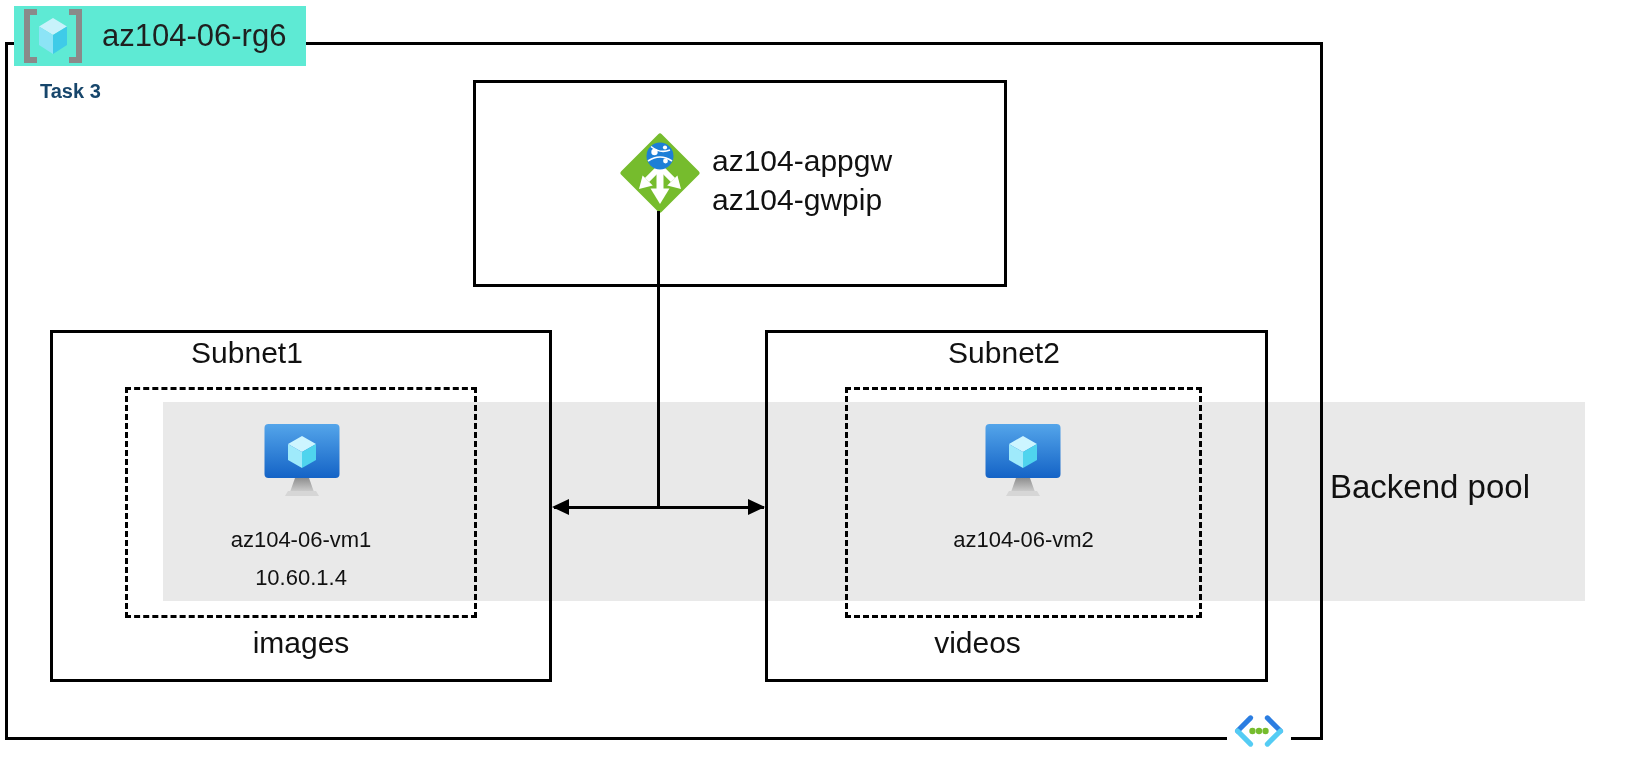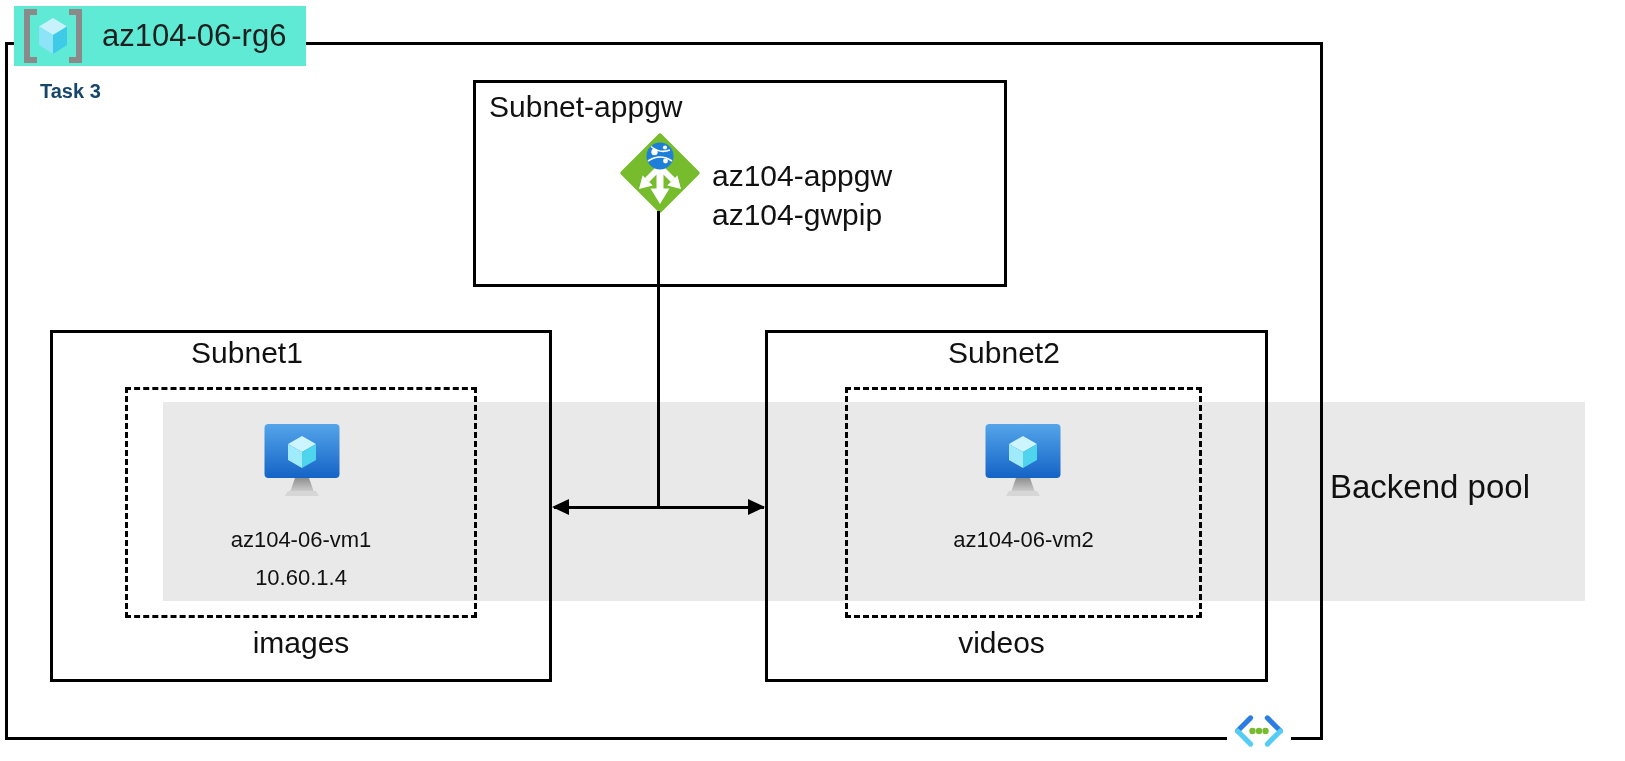--- a/index.html
+++ b/index.html
@@ -39,26 +39,26 @@
   .subnet2-box { left:765px; top:330px; width:503px; height:352px; }
   .dashed-box { position:absolute; border:3px dashed #000; background:transparent; z-index:2; }
   .dashed1 { left:125px; top:387px; width:352px; height:231px; }
   .dashed2 { left:845px; top:387px; width:357px; height:231px; }
   .box-title { position:absolute; z-index:3; font-size:30px; color:#111; text-align:center; }
   .subnet1-title { left:44px; top:336px; width:406px; }
   .subnet2-title { left:765px; top:336px; width:478px; }
   .appgw-title { left:489px; top:90px; width:300px; text-align:left; }
   .caption { position:absolute; z-index:3; font-size:30px; color:#111; text-align:center; }
   .caption1 { left:50px; top:626px; width:502px; }
-  .caption2 { left:789px; top:626px; width:425px;text-align:center; }
+  .caption2 { left:765px; top:626px; width:425px;text-align:center; }
   
   .vm-text { position:absolute; z-index:3; font-size:22px; color:#111; text-align:center; line-height:38px; }
   .vm1-text { left:125px; top:521px; width:352px; }
   .vm2-text { left:845px; top:521px; width:357px; }
-  .appgw-text { position:absolute; left:712px; top:156px; z-index:3; font-size:30px; color:#111; line-height:39px; text-align:left; }
+  .appgw-text { position:absolute; left:712px; top:141px; z-index:3; font-size:30px; color:#111; line-height:39px; text-align:left; }
   
   .icon { display:block; }
   .vm-icon { position:absolute; top:420px; z-index:3; }
   .vm1-icon { left:263px; }
   .vm2-icon { left:984px; }
   .appgw-icon { position:absolute; left:620px; top:132px; z-index:3; }
   .vnet-icon-wrap { position:absolute; left:1227px; top:712px; z-index:5; background:#fff; padding:2px 4px; }
   
   .vline { position:absolute; left:657px; top:211px; width:3px; height:297px; background:#000; z-index:3; }
   .hline { position:absolute; left:554px; top:506px; width:210px; height:3px; background:#000; z-index:3; }
@@ -83,21 +83,20 @@
         <polygon points="33,11 47,19.5 33,28 19,19.5" fill="#c8f2fb"></polygon>
         <polygon points="19,19.5 33,28 33,47 19,38" fill="#8ce4f6"></polygon>
         <polygon points="47,19.5 33,28 33,47 47,38" fill="#3fcbe8"></polygon>
       </svg>
     </span>
     <span class="rg-label">az104-06-rg6</span>
   </div>
   <div class="task-label">Task 3</div>
 
   <div class="solid-box appgw-box"></div>
-  <div class="box-title appgw-title">Subnet-appgw</div>
   <div class="appgw-icon">
     <svg class="icon" width="80" height="82" viewBox="0 0 80 82">
       <polygon points="40,4 77,41 40,78 3,41" fill="#76bc2d" stroke="#76bc2d" stroke-width="5" stroke-linejoin="round"></polygon>
       <line x1="40" y1="32" x2="40" y2="60" stroke="#fff" stroke-width="7"></line>
       <polygon points="40,72 30.5,56.5 49.5,56.5" fill="#fff"></polygon>
       <line x1="39" y1="36" x2="27" y2="48" stroke="#fff" stroke-width="6"></line>
       <polygon points="19,57 32.8,53.6 22.6,43.4" fill="#fff"></polygon>
       <line x1="41" y1="36" x2="53" y2="48" stroke="#fff" stroke-width="6"></line>
       <polygon points="61,57 47.2,53.6 57.4,43.4" fill="#fff"></polygon>
       <circle cx="40" cy="24" r="13.5" fill="#1d7fd7"></circle>

